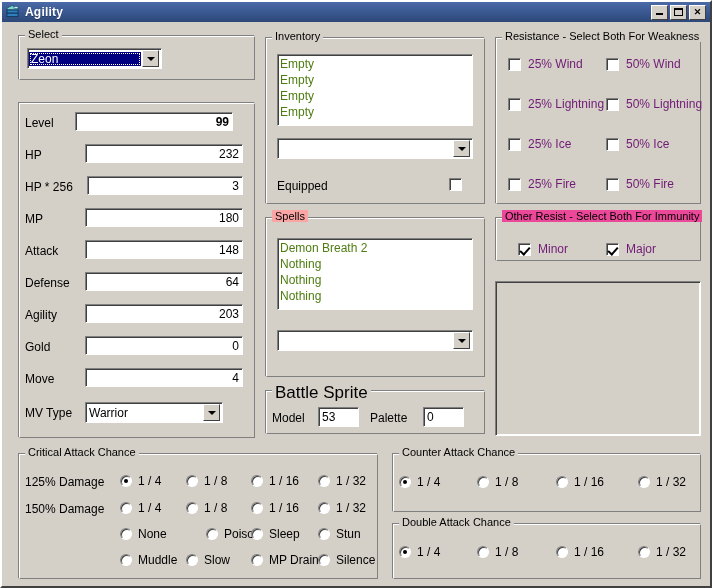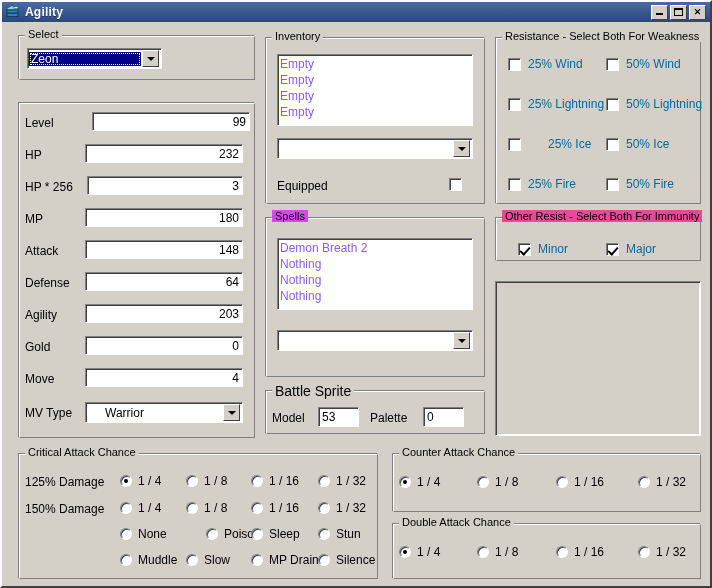--- a/index.html
+++ b/index.html
@@ -169,21 +169,21 @@
     background: #ffffff;
     border-top: 1px solid #808080;
     border-left: 1px solid #808080;
     border-right: 1px solid #ffffff;
     border-bottom: 1px solid #ffffff;
     box-shadow: inset 1px 1px 0 #404040;
     padding: 1px 2px;
     overflow: hidden;
   }
   .listbox .li {
-    font-size: 12px; color: #8b5cf6; line-height: 16px; white-space: nowrap;
+    font-size: 12px; color: #4d7c0f; line-height: 16px; white-space: nowrap;
   }
 
   
   .cb { position: absolute; display: flex; align-items: center; white-space: nowrap; }
   .cb .box {
     width: 13px; height: 13px; flex: none;
     background: #ffffff;
     border-top: 1px solid #808080;
     border-left: 1px solid #808080;
     border-right: 1px solid #ffffff;
@@ -193,21 +193,21 @@
   }
   .cb.on .box::after {
     content: "";
     position: absolute;
     left: 3px; top: 1px;
     width: 4px; height: 8px;
     border: solid #000;
     border-width: 0 2px 2px 0;
     transform: rotate(42deg);
   }
-  .cb .ctxt { font-size: 12px; color: #0369a1; margin-left: 7px; line-height: 13px; }
+  .cb .ctxt { font-size: 12px; color: #701a75; margin-left: 7px; line-height: 13px; }
 
   
   .rb { position: absolute; display: flex; align-items: center; white-space: nowrap; }
   .rb .circ {
     width: 12px; height: 12px; flex: none;
     border-radius: 50%;
     background: #ffffff;
     border: 1px solid #808080;
     border-right-color: #ffffff;
     border-bottom-color: #ffffff;
@@ -272,21 +272,21 @@
 
   <div class="combo" style="left:25px; top:46px; width:135px;">
     <span class="ctext sel">Zeon</span>
     <span class="arrow"></span>
   </div>
 
 
   <div class="etched" style="left:16px; top:100px; width:237px; height:336px;"></div>
 
   <div class="lbl" style="left:23px; top:114px;">Level</div>
-  <div class="field num" style="left:90px; top:110px; width:158px;">99</div>
+  <div class="field num" style="left:73px; top:110px; width:158px;font-weight:bold;">99</div>
 
   <div class="lbl" style="left:23px; top:146px;">HP</div>
   <div class="field num" style="left:83px; top:142px; width:158px;">232</div>
 
   <div class="lbl" style="left:23px; top:178px;">HP * 256</div>
   <div class="field num" style="left:85px; top:174px; width:156px;">3</div>
 
   <div class="lbl" style="left:23px; top:210px;">MP</div>
   <div class="field num" style="left:83px; top:206px; width:158px;">180</div>
 
@@ -299,21 +299,21 @@
   <div class="lbl" style="left:23px; top:306px;">Agility</div>
   <div class="field num" style="left:83px; top:302px; width:158px;padding-left:38px;">203</div>
 
   <div class="lbl" style="left:23px; top:338px;">Gold</div>
   <div class="field num" style="left:83px; top:334px; width:158px;">0</div>
 
   <div class="lbl" style="left:23px; top:370px;">Move</div>
   <div class="field num" style="left:83px; top:366px; width:158px;">4</div>
 
   <div class="lbl" style="left:23px; top:404px;">MV Type</div>
-  <div class="combo" style="left:83px; top:400px; width:158px;padding-left:16px;">
+  <div class="combo" style="left:83px; top:400px; width:138px;">
     <span class="ctext">Warrior</span>
     <span class="arrow"></span>
   </div>
 
   <div class="etched" style="left:263px; top:35px; width:220px; height:167px;"></div>
   <div style="position:absolute; left:270px; top:28px; background:#d4d0c8; padding:0 3px; font-size:11px;">Inventory</div>
 
   <div class="listbox" style="left:275px; top:52px; width:196px; height:72px;">
     <div class="li">Empty</div>
     <div class="li">Empty</div>
@@ -325,36 +325,36 @@
     <span class="ctext"></span>
     <span class="arrow"></span>
   </div>
 
   <div class="lbl" style="left:275px; top:177px;">Equipped</div>
   <div class="cb" style="left:447px; top:176px;">
     <span class="box"></span>
   </div>
 
   <div class="etched" style="left:263px; top:215px; width:220px; height:160px;"></div>
-  <div style="position:absolute; left:270px; top:208px; background:#d946ef; padding:0 3px; font-size:11px;">Spells</div>
+  <div style="position:absolute; left:270px; top:208px; background:#fca5a5; padding:0 3px; font-size:11px;">Spells</div>
 
   <div class="listbox" style="left:275px; top:236px; width:196px; height:72px;">
     <div class="li">Demon Breath 2</div>
     <div class="li">Nothing</div>
     <div class="li">Nothing</div>
     <div class="li">Nothing</div>
   </div>
 
   <div class="combo" style="left:275px; top:328px; width:196px;">
     <span class="ctext"></span>
     <span class="arrow"></span>
   </div>
 
   <div class="etched" style="left:263px; top:388px; width:220px; height:44px;"></div>
-  <div style="position:absolute; left:270px; top:381px; background:#d4d0c8; padding:0 3px; font-size:14px;">Battle Sprite</div>
+  <div style="position:absolute; left:270px; top:381px; background:#d4d0c8; padding:0 3px; font-size:17px;">Battle Sprite</div>
 
   <div class="lbl" style="left:270px; top:409px;">Model</div>
   <div class="field" style="left:316px; top:405px; width:41px; height:20px;">53</div>
   <div class="lbl" style="left:368px; top:409px;">Palette</div>
   <div class="field" style="left:421px; top:405px; width:41px; height:20px;">0</div>
 
   <div class="etched" style="left:493px; top:35px; width:206px; height:167px;"></div>
   <div style="position:absolute; left:500px; top:28px; background:#d4d0c8; padding:0 3px; font-size:11px;">Resistance - Select Both For Weakness</div>
 
   <div class="cb" style="left:506px; top:56px;">
@@ -366,21 +366,21 @@
     <span class="ctxt">50% Wind</span>
   </div>
   <div class="cb" style="left:506px; top:96px;">
     <span class="box"></span>
     <span class="ctxt">25% Lightning</span>
   </div>
   <div class="cb" style="left:604px; top:96px;">
     <span class="box"></span>
     <span class="ctxt">50% Lightning</span>
   </div>
-  <div class="cb" style="left:506px; top:136px;gap:20px;">
+  <div class="cb" style="left:506px; top:136px;">
     <span class="box"></span>
     <span class="ctxt">25% Ice</span>
   </div>
   <div class="cb" style="left:604px; top:136px;">
     <span class="box"></span>
     <span class="ctxt">50% Ice</span>
   </div>
   <div class="cb" style="left:506px; top:176px;">
     <span class="box"></span>
     <span class="ctxt">25% Fire</span>

